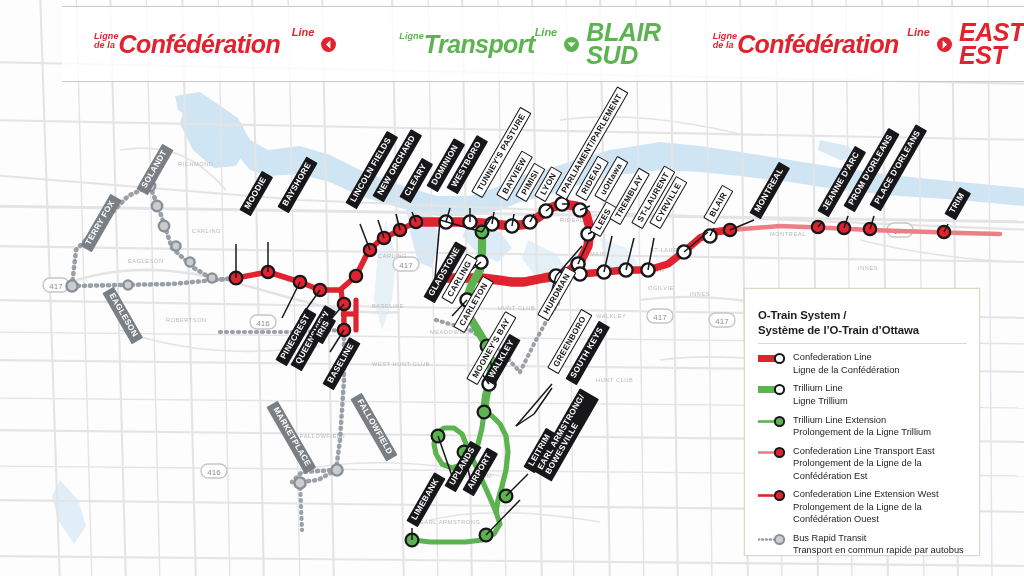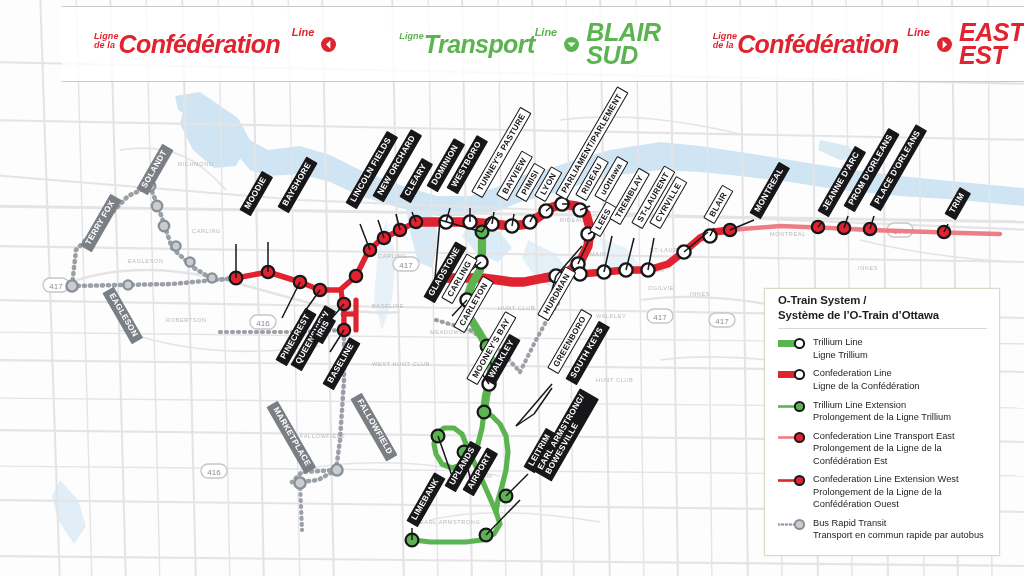--- a/index.html
+++ b/index.html
@@ -31,23 +31,23 @@
   
   .stn{position:absolute;transform-origin:0 50%;white-space:nowrap;z-index:30;
        font-size:8.2px;font-weight:bold;letter-spacing:.35px;
        padding:2.4px 5px 2.4px 5px;border-radius:1px;line-height:1;}
   .stn.black{background:#17171a;color:#fff;}
   .stn.white{background:#fff;color:#17171a;border:1.1px solid #17171a;padding:1.6px 4.5px;}
   .stn.grey{background:#7a7f86;color:#fff;}
   .stn.two{line-height:1.05;white-space:pre;}
 
   
-  #legend{position:absolute;left:764px;top:288px;width:236px;height:268px;
+  #legend{position:absolute;left:744px;top:288px;width:236px;height:268px;
           background:#ffffff;border:1.4px solid #dcd9c8;box-shadow:0 0 0 1px rgba(0,0,0,.03);
-          z-index:45;padding:4px 12px 0 13px;box-sizing:border-box;}
+          z-index:45;padding:19px 12px 0 13px;box-sizing:border-box;}
   #legend-title{font-size:11.4px;font-weight:bold;color:#1d1d1d;line-height:1.28;
                 letter-spacing:-.1px;padding-bottom:6px;}
   #legend-rule{border-bottom:1px solid #d9d9d9;margin:0 0 7px 0;}
   .leg-row{display:flex;align-items:flex-start;margin-bottom:6.5px;}
   .leg-sym{width:29px;height:13px;flex:none;position:relative;margin-right:6px;margin-top:1px;}
   .leg-sym svg{position:absolute;left:0;top:0;}
   .leg-txt{font-size:9.3px;color:#1d1d1d;line-height:1.33;}
 </style>
 </head>
 <body>
@@ -472,39 +472,39 @@
   <div id="legend">
     <div id="legend-title">
       <div>O-Train System /</div>
       <div>Système de l’O-Train d’Ottawa</div>
     </div>
     <div id="legend-rule"></div>
     <div id="legend-rows">
         <div class="leg-row">
           <span class="leg-sym">
             <svg width="29" height="13" viewBox="0 0 29 13">
+              <line x1="0" y1="6.5" x2="21" y2="6.5" stroke="#e0232e" stroke-width="7"></line>
+              <circle cx="21.5" cy="6.5" r="4.6" stroke-width="2" fill="#ffffff" stroke="#17171a"></circle>
+            </svg>
+          </span>
+          <div class="leg-txt">
+            <div>Confederation Line</div>
+            <div>Ligne de la Confédération</div>
+          </div>
+        </div>
+        <div class="leg-row">
+          <span class="leg-sym">
+            <svg width="29" height="13" viewBox="0 0 29 13">
               <line x1="0" y1="6.5" x2="21" y2="6.5" stroke="#5cb450" stroke-width="7"></line>
               <circle cx="21.5" cy="6.5" r="4.6" stroke-width="2" fill="#ffffff" stroke="#17171a"></circle>
             </svg>
           </span>
           <div class="leg-txt">
             <div>Trillium Line</div>
             <div>Ligne Trillium</div>
-          </div>
-        </div>
-        <div class="leg-row">
-          <span class="leg-sym">
-            <svg width="29" height="13" viewBox="0 0 29 13">
-              <line x1="0" y1="6.5" x2="21" y2="6.5" stroke="#e0232e" stroke-width="7"></line>
-              <circle cx="21.5" cy="6.5" r="4.6" stroke-width="2" fill="#ffffff" stroke="#17171a"></circle>
-            </svg>
-          </span>
-          <div class="leg-txt">
-            <div>Confederation Line</div>
-            <div>Ligne de la Confédération</div>
           </div>
         </div>
         <div class="leg-row">
           <span class="leg-sym">
             <svg width="29" height="13" viewBox="0 0 29 13">
               <line x1="0" y1="6.5" x2="21" y2="6.5" stroke="#5cb450" stroke-width="2.6"></line>
               <circle cx="21.5" cy="6.5" r="4.6" stroke-width="2" fill="#5cb450" stroke="#17171a"></circle>
             </svg>
           </span>
           <div class="leg-txt">

